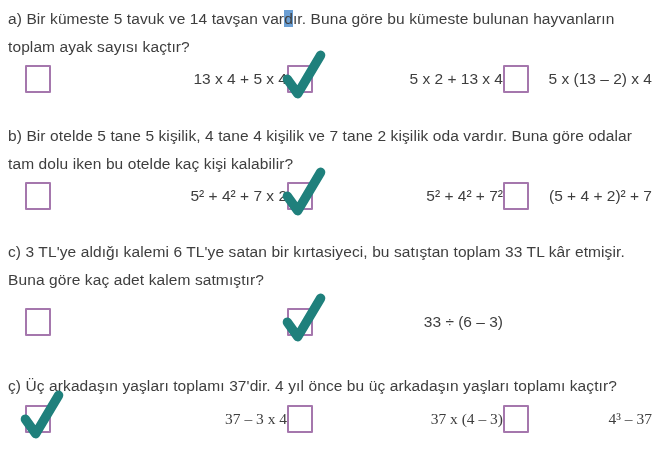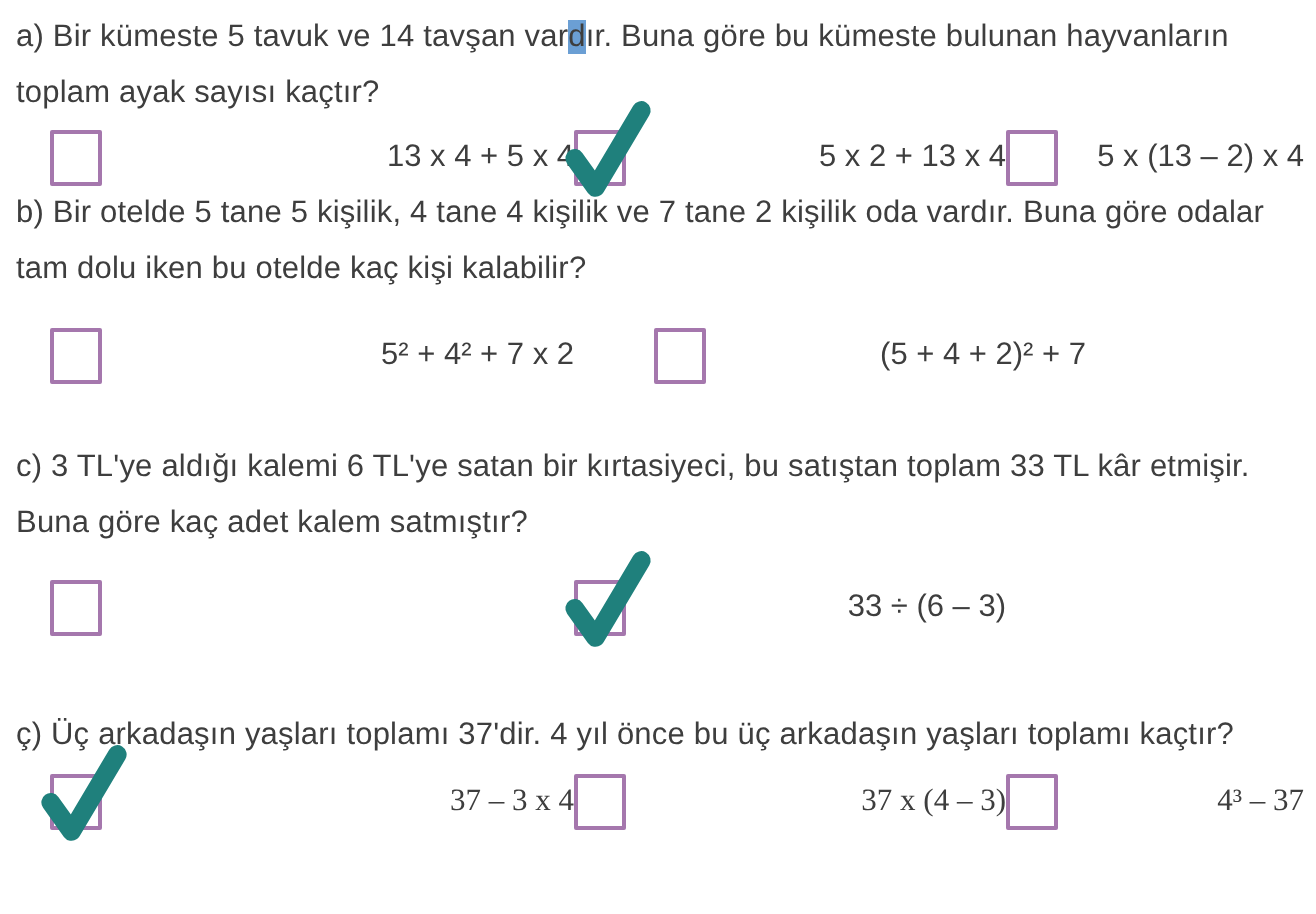--- a/index.html
+++ b/index.html
@@ -57,22 +57,22 @@
     overflow: visible;
     display: none;
     pointer-events: none;
   }
   .option.checked .cb svg { display: block; }
   .opt-label { white-space: nowrap; }
 
   
   .q-a   { margin-top: 1px;  }
   .row-a { margin-top: 4px;  }
-  .q-b   { }
-  .row-b { margin-top: 15px; gap: 40px; }
+  .q-b   { margin-top: 29px; }
+  .row-b { margin-top: 4px; }
   .q-c   { margin-top: 28px; }
   .row-c { margin-top: 14px; }
   .q-d   { margin-top: 36px; }
   .row-d { margin-top: 5px; font-family: Liberation Serif, serif; }
 </style>
 </head>
 <body>
 
 <p class="question q-a"><span>a) Bir kümeste 5 tavuk ve 14 tavşan var</span><span class="hl">d</span><span>ır. Buna göre bu kümeste bulunan hayvanların toplam ayak sayısı kaçtır?</span></p>
 
@@ -94,20 +94,28 @@
     <span class="opt-label">5 x (13 – 2) x 4</span>
   </div>
 </div>
 
 <p class="question q-b">b) Bir otelde 5 tane 5 kişilik, 4 tane 4 kişilik ve 7 tane 2 kişilik oda vardır. Buna göre odalar tam dolu iken bu otelde kaç kişi kalabilir?</p>
 
 <div class="options row-b">
   <div class="option">
     <span class="cb"></span>
     <span class="opt-label">5² + 4² + 7 x 2</span>
+  </div>
+  <div class="option checked">
+    <span class="cb">
+        <svg viewBox="0 0 44 50">
+          <path d="M6 29 L16 43 L38 6" fill="none" stroke="var(--checkmark, #1f807c)" stroke-width="9" stroke-linecap="round" stroke-linejoin="round"></path>
+        </svg>
+      </span>
+    <span class="opt-label">5² + 4² + 7²</span>
   </div>
   <div class="option">
     <span class="cb"></span>
     <span class="opt-label">(5 + 4 + 2)² + 7</span>
   </div>
 </div>
 
 <p class="question q-c">c) 3 TL'ye aldığı kalemi 6 TL'ye satan bir kırtasiyeci, bu satıştan toplam 33 TL kâr etmişir. Buna göre kaç adet kalem satmıştır?</p>
 
 <div class="options row-c">

